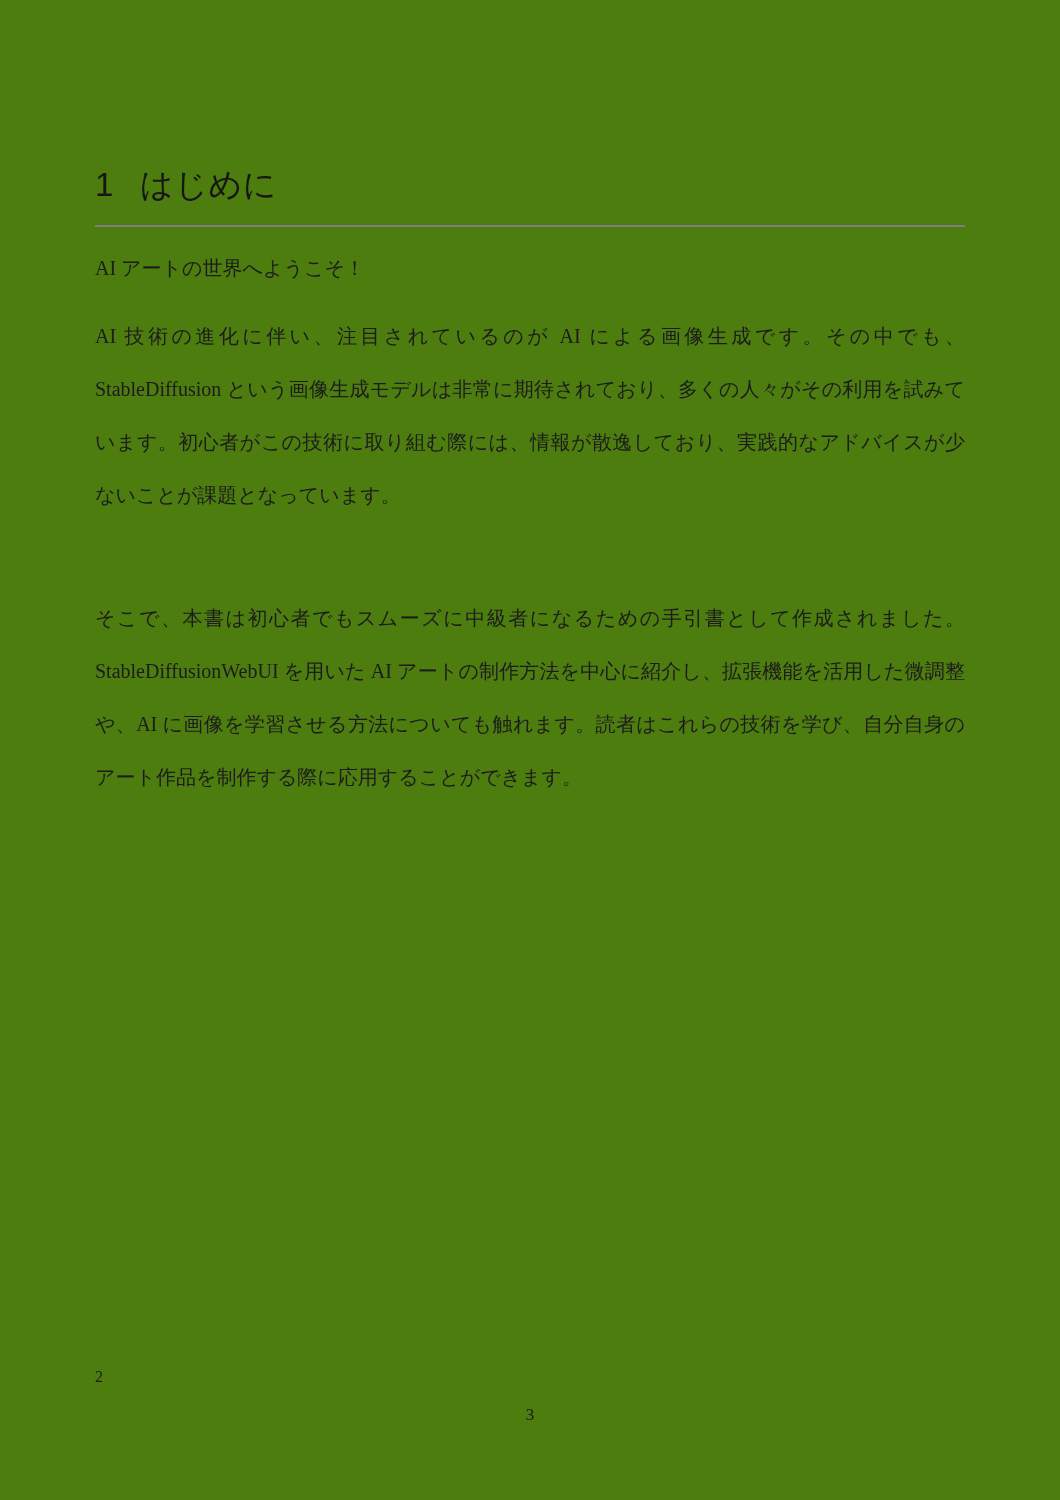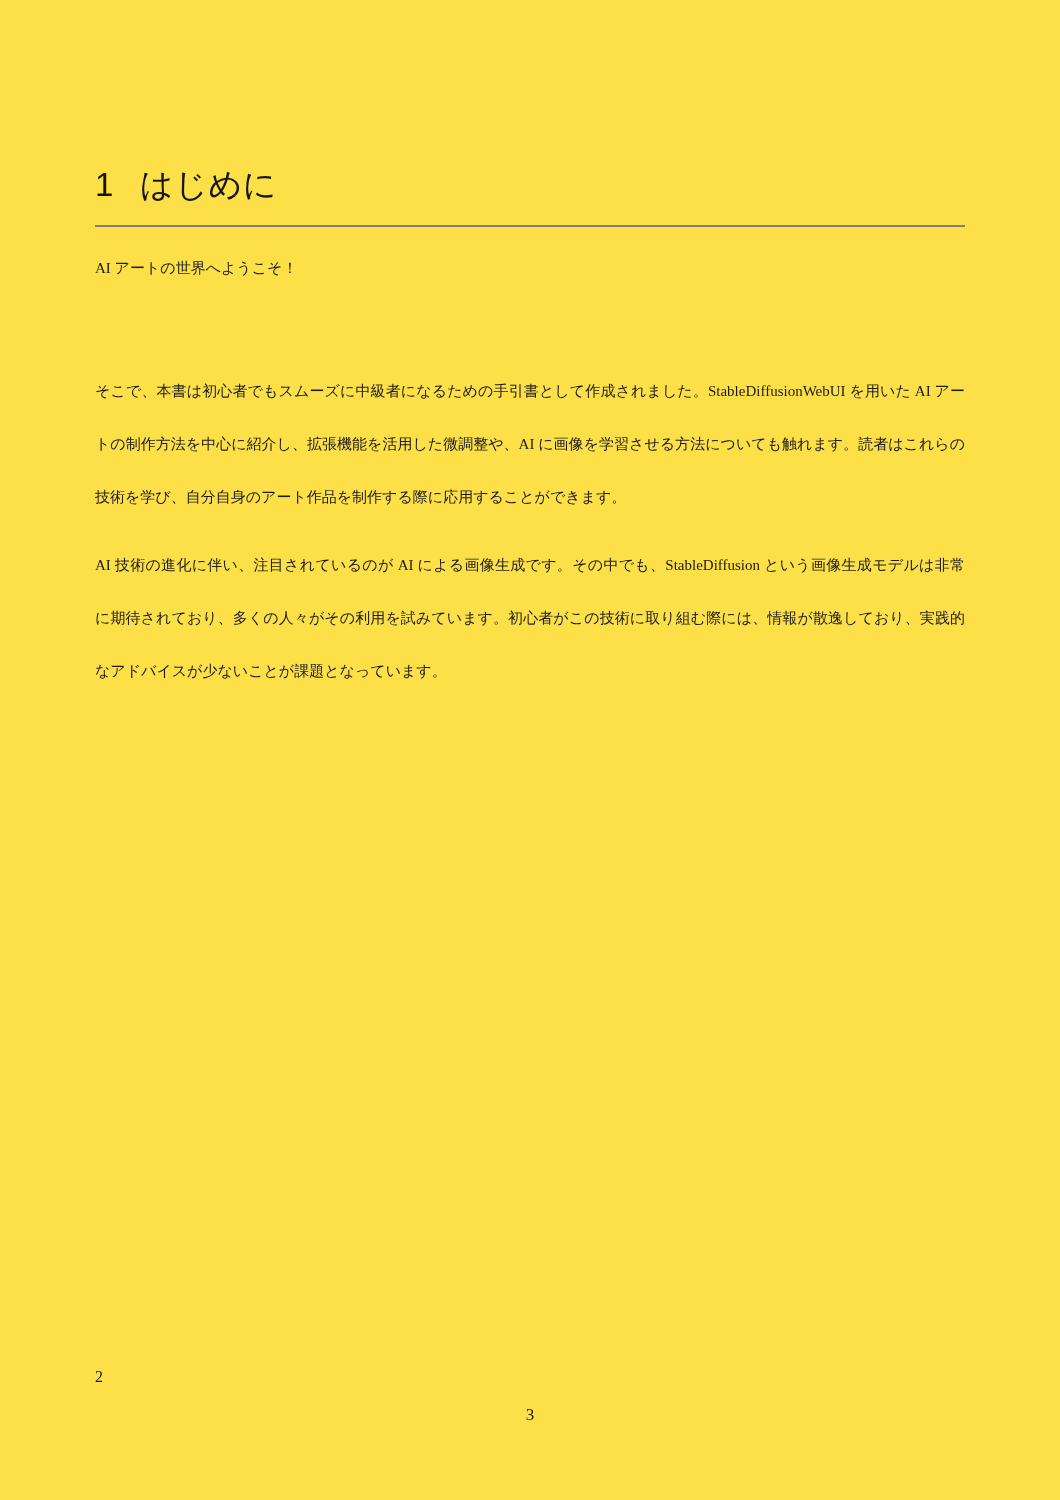--- a/index.html
+++ b/index.html
@@ -4,21 +4,21 @@
 <style>
   html, body {
     margin: 0;
     padding: 0;
     background: #ffffff;
   }
   .page {
     position: relative;
     width: 1060px;
     height: 1500px;
-    background: #fde047;
+    background: #4d7c0f;
     box-sizing: border-box;
     padding: 163px 95px 0 95px;
     font-family: "Liberation Serif", "DejaVu Serif", serif;
     color: #1c1c1c;
     overflow: hidden;
   }
   .heading {
     font-family: "Liberation Sans", "DejaVu Sans", sans-serif;
     font-size: 33px;
     font-weight: 500;
@@ -33,21 +33,21 @@
   .rule {
     height: 0;
     border: none;
     border-top: 2px solid #7e7e7e;
     margin: 17px 0 0 0;
   }
   .body-text {
     margin: 0;
   }
   .para {
-    font-size: 15px;
+    font-size: 20px;
     line-height: 53px;
     text-align: justify;
     margin: 15px 0 0 0;
     color: #1c1c1c;
   }
   .para.gap-large {
     margin-top: 70px;
   }
   .footnote {
     position: absolute;
@@ -72,21 +72,21 @@
 <div class="page">
 
   <h1 class="heading">
     <span class="num">1</span><span>はじめに</span>
   </h1>
 
   <hr class="rule">
 
   <div class="body-text">
     <p class="para">AI アートの世界へようこそ！</p>
+    <p class="para">AI 技術の進化に伴い、注目されているのが AI による画像生成です。その中でも、StableDiffusion という画像生成モデルは非常に期待されており、多くの人々がその利用を試みています。初心者がこの技術に取り組む際には、情報が散逸しており、実践的なアドバイスが少ないことが課題となっています。</p>
     <p class="para gap-large">そこで、本書は初心者でもスムーズに中級者になるための手引書として作成されました。StableDiffusionWebUI を用いた AI アートの制作方法を中心に紹介し、拡張機能を活用した微調整や、AI に画像を学習させる方法についても触れます。読者はこれらの技術を学び、自分自身のアート作品を制作する際に応用することができます。</p>
-    <p class="para">AI 技術の進化に伴い、注目されているのが AI による画像生成です。その中でも、StableDiffusion という画像生成モデルは非常に期待されており、多くの人々がその利用を試みています。初心者がこの技術に取り組む際には、情報が散逸しており、実践的なアドバイスが少ないことが課題となっています。</p>
   </div>
 
   <div class="footnote">2</div>
 
   <div class="page-number">3</div>
 
 </div>
 
 </body></html>

